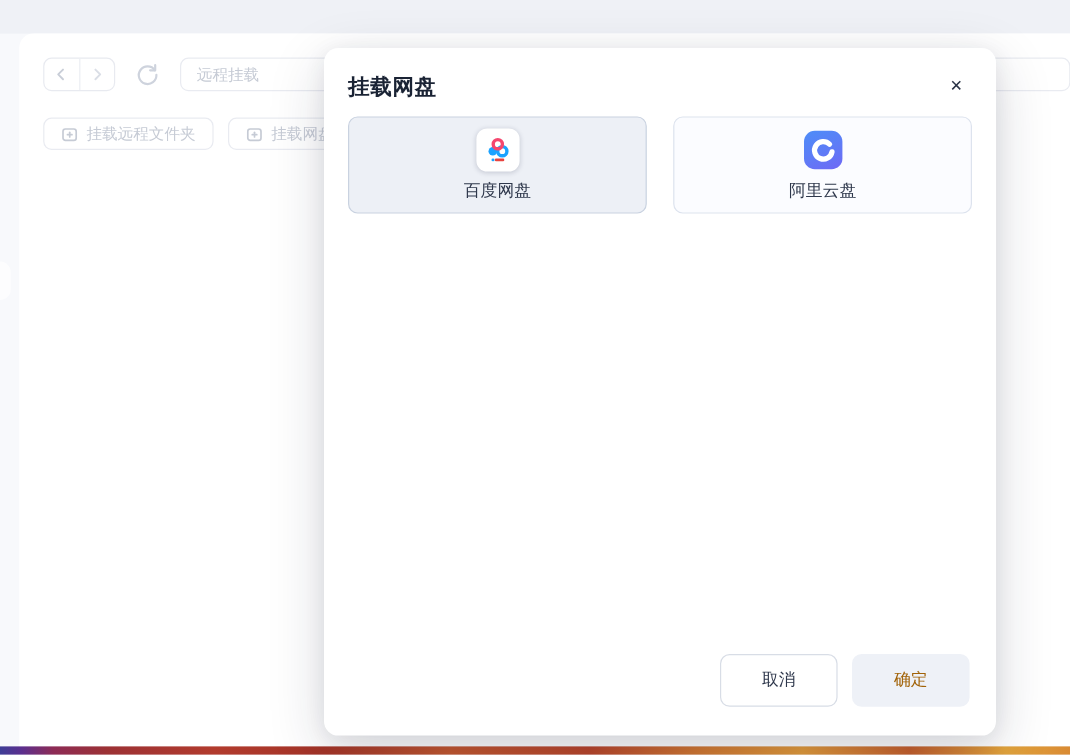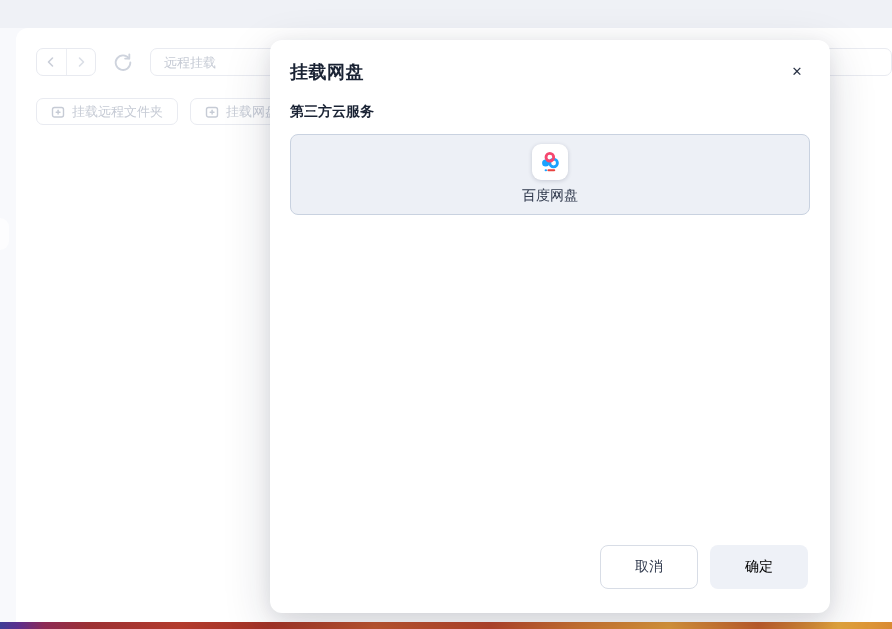--- a/index.html
+++ b/index.html
@@ -50,21 +50,21 @@
   .baidu-tile { width:36px; height:36px; background:#fff; border-radius:9px;
     box-shadow:0 1px 4px rgba(20,30,60,.18); display:flex; align-items:center; justify-content:center; }
   .aliyun-tile { width:32px; height:32px; border-radius:9px;
     background:linear-gradient(155deg,#4d8df8 0%,#5f7bf6 55%,#6f68f5 100%);
     display:flex; align-items:center; justify-content:center; }
   .provider-name { font-size:14px; color:#2e374b; }
 
   .modal-footer { position:absolute; right:22px; bottom:24px; display:flex; gap:12px; }
   .btn { width:98px; height:44px; border-radius:8px; font-size:14px; font-family:inherit; }
   .btn-cancel { background:#fff; border:1px solid #d8dde6; color:#2e374b; cursor:pointer; }
-  .btn-confirm { background:#eef1f7; border:none; color:#000000; cursor:not-allowed; }
+  .btn-confirm { background:#eef1f7; border:none; color:#a16207; cursor:not-allowed; }
 </style>
 </head>
 <body>
 
 <div class="top-strip"></div>
 <div class="page-bg"></div>
 
 <div class="app-window">
   <div class="toolbar">
     <div class="nav-group">
@@ -109,38 +109,47 @@
 </div>
 
 <div class="side-handle"></div>
 
 <div class="modal">
   <div class="modal-title">挂载网盘</div>
   <button class="modal-close">
     <span>✕</span>
   </button>
 
-  <div class="section-label">第三方云服务</div>
 
   <div class="provider-cards">
     <div class="provider-card active">
       <div class="icon-slot">
         <div class="baidu-tile">
           <svg width="30" height="30" viewBox="0 0 36 36">
             <circle cx="12.8" cy="19.2" r="4.3" fill="#1ba2ff"></circle>
             <circle cx="22.3" cy="19.2" r="4.6" fill="none" stroke="#1ba2ff" stroke-width="3.4"></circle>
             <circle cx="17.8" cy="12.2" r="4.6" fill="none" stroke="#f5476f" stroke-width="3.4"></circle>
             <rect x="11.5" y="26.6" width="3" height="2.6" rx="1.3" fill="#1ba2ff"></rect>
             <rect x="14.8" y="26.6" width="9.5" height="2.6" rx="1.3" fill="#e8433f"></rect>
           </svg>
         </div>
       </div>
       <div class="provider-name">百度网盘</div>
     </div>
 
+    <div class="provider-card plain">
+      <div class="icon-slot">
+        <div class="aliyun-tile">
+          <svg width="32" height="32" viewBox="0 0 32 32">
+            <path d="M 21.3 11.2 A 7.3 7.3 0 1 0 23.3 17.6" fill="none" stroke="#ffffff" stroke-width="4.4" stroke-linecap="round"></path>
+          </svg>
+        </div>
+      </div>
+      <div class="provider-name">阿里云盘</div>
+    </div>
   </div>
 
   <div class="modal-footer">
     <button class="btn btn-cancel">取消</button>
     <button class="btn btn-confirm" disabled="">确定</button>
   </div>
 </div>
 
 <div class="wallpaper"></div>
 

